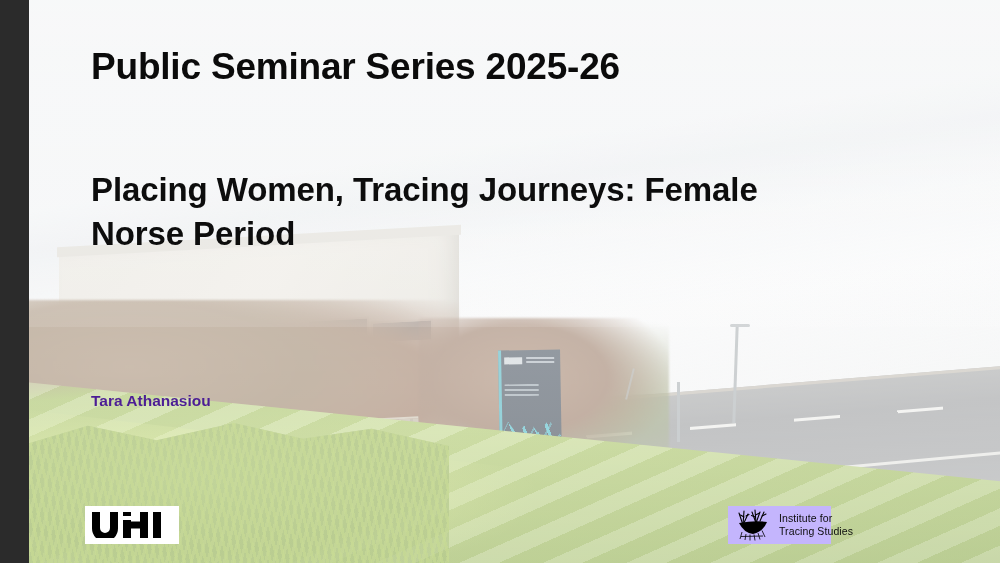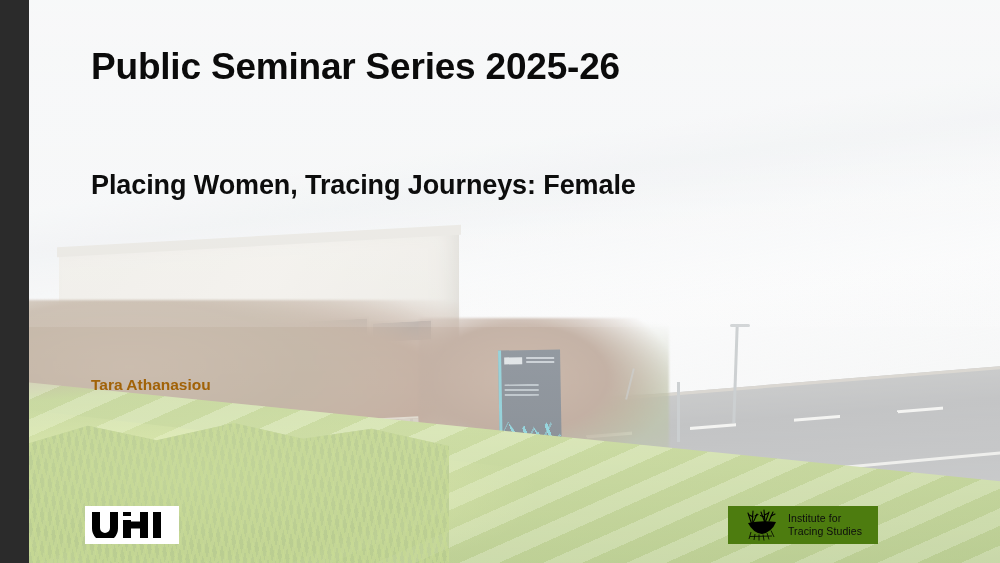--- a/index.html
+++ b/index.html
@@ -222,40 +222,40 @@
   
   .content{ position:absolute; inset:0; }
 
   .kicker{
     position:absolute; left:62px; top:46px;
     font-size:37px; font-weight:bold; color:#0b0b0b;
     letter-spacing:-.2px; white-space:nowrap;
   }
   .title{
     position:absolute; left:62px; top:168px; width:810px;
-    font-size:27px; font-weight:bold; color:#0d0d0d;
+    font-size:33px; font-weight:bold; color:#0d0d0d;
     line-height:1.33; letter-spacing:-.1px;
   }
   .title .ln{ display:block; }
   .speaker{
-    position:absolute; left:62px; top:376px;
-    font-size:15.5px; font-weight:bold; color:#a16207;
+    position:absolute; left:62px; top:392px;
+    font-size:15.5px; font-weight:bold; color:#4c1d95;
   }
 
   
   .uhi-box{
     position:absolute; left:56px; top:506px; width:94px; height:38px;
     background:#fff; display:flex; align-items:center; justify-content:center;
   }
   .uhi-svg{ display:block; }
 
   
   .ins-box{
-    position:absolute; left:699px; top:506px; width:150px; height:38px;
-    background:#4d7c0f; display:flex; align-items:center; padding:0 16px;
+    position:absolute; left:699px; top:506px; width:103px; height:38px;
+    background:#c4b5fd; display:flex; align-items:center; padding:0 7px;
   }
   .ins-mark{ flex:0 0 auto; width:40px; height:34px; }
   .ins-text{
     margin-left:4px; color:#0d0d0d;
     font-size:10.5px; line-height:1.22; font-weight:400;
     letter-spacing:.1px;
   }
   .ins-text span{ display:block; white-space:nowrap; }
 </style>
 </head>
@@ -312,20 +312,21 @@
     <div class="wash"></div>
     <div class="wash-top"></div>
   </div>
 
   <div class="content">
 
     <div class="kicker">Public Seminar Series 2025-26</div>
 
     <div class="title">
       <span class="ln">Placing Women, Tracing Journeys: Female</span>
+      <span class="ln">Norse Period</span>
     </div>
 
     <div class="speaker">Tara Athanasiou</div>
 
     <div class="uhi-box">
       <svg class="uhi-svg" width="80" height="26" viewBox="0 0 80 26">
 
         <path fill="#000" d="M0 0 h8 v16 a5 5 0 0 0 10 0 V0 h8 v16.5
                              a13 13 0 0 1 -26 0 Z"></path>
 

